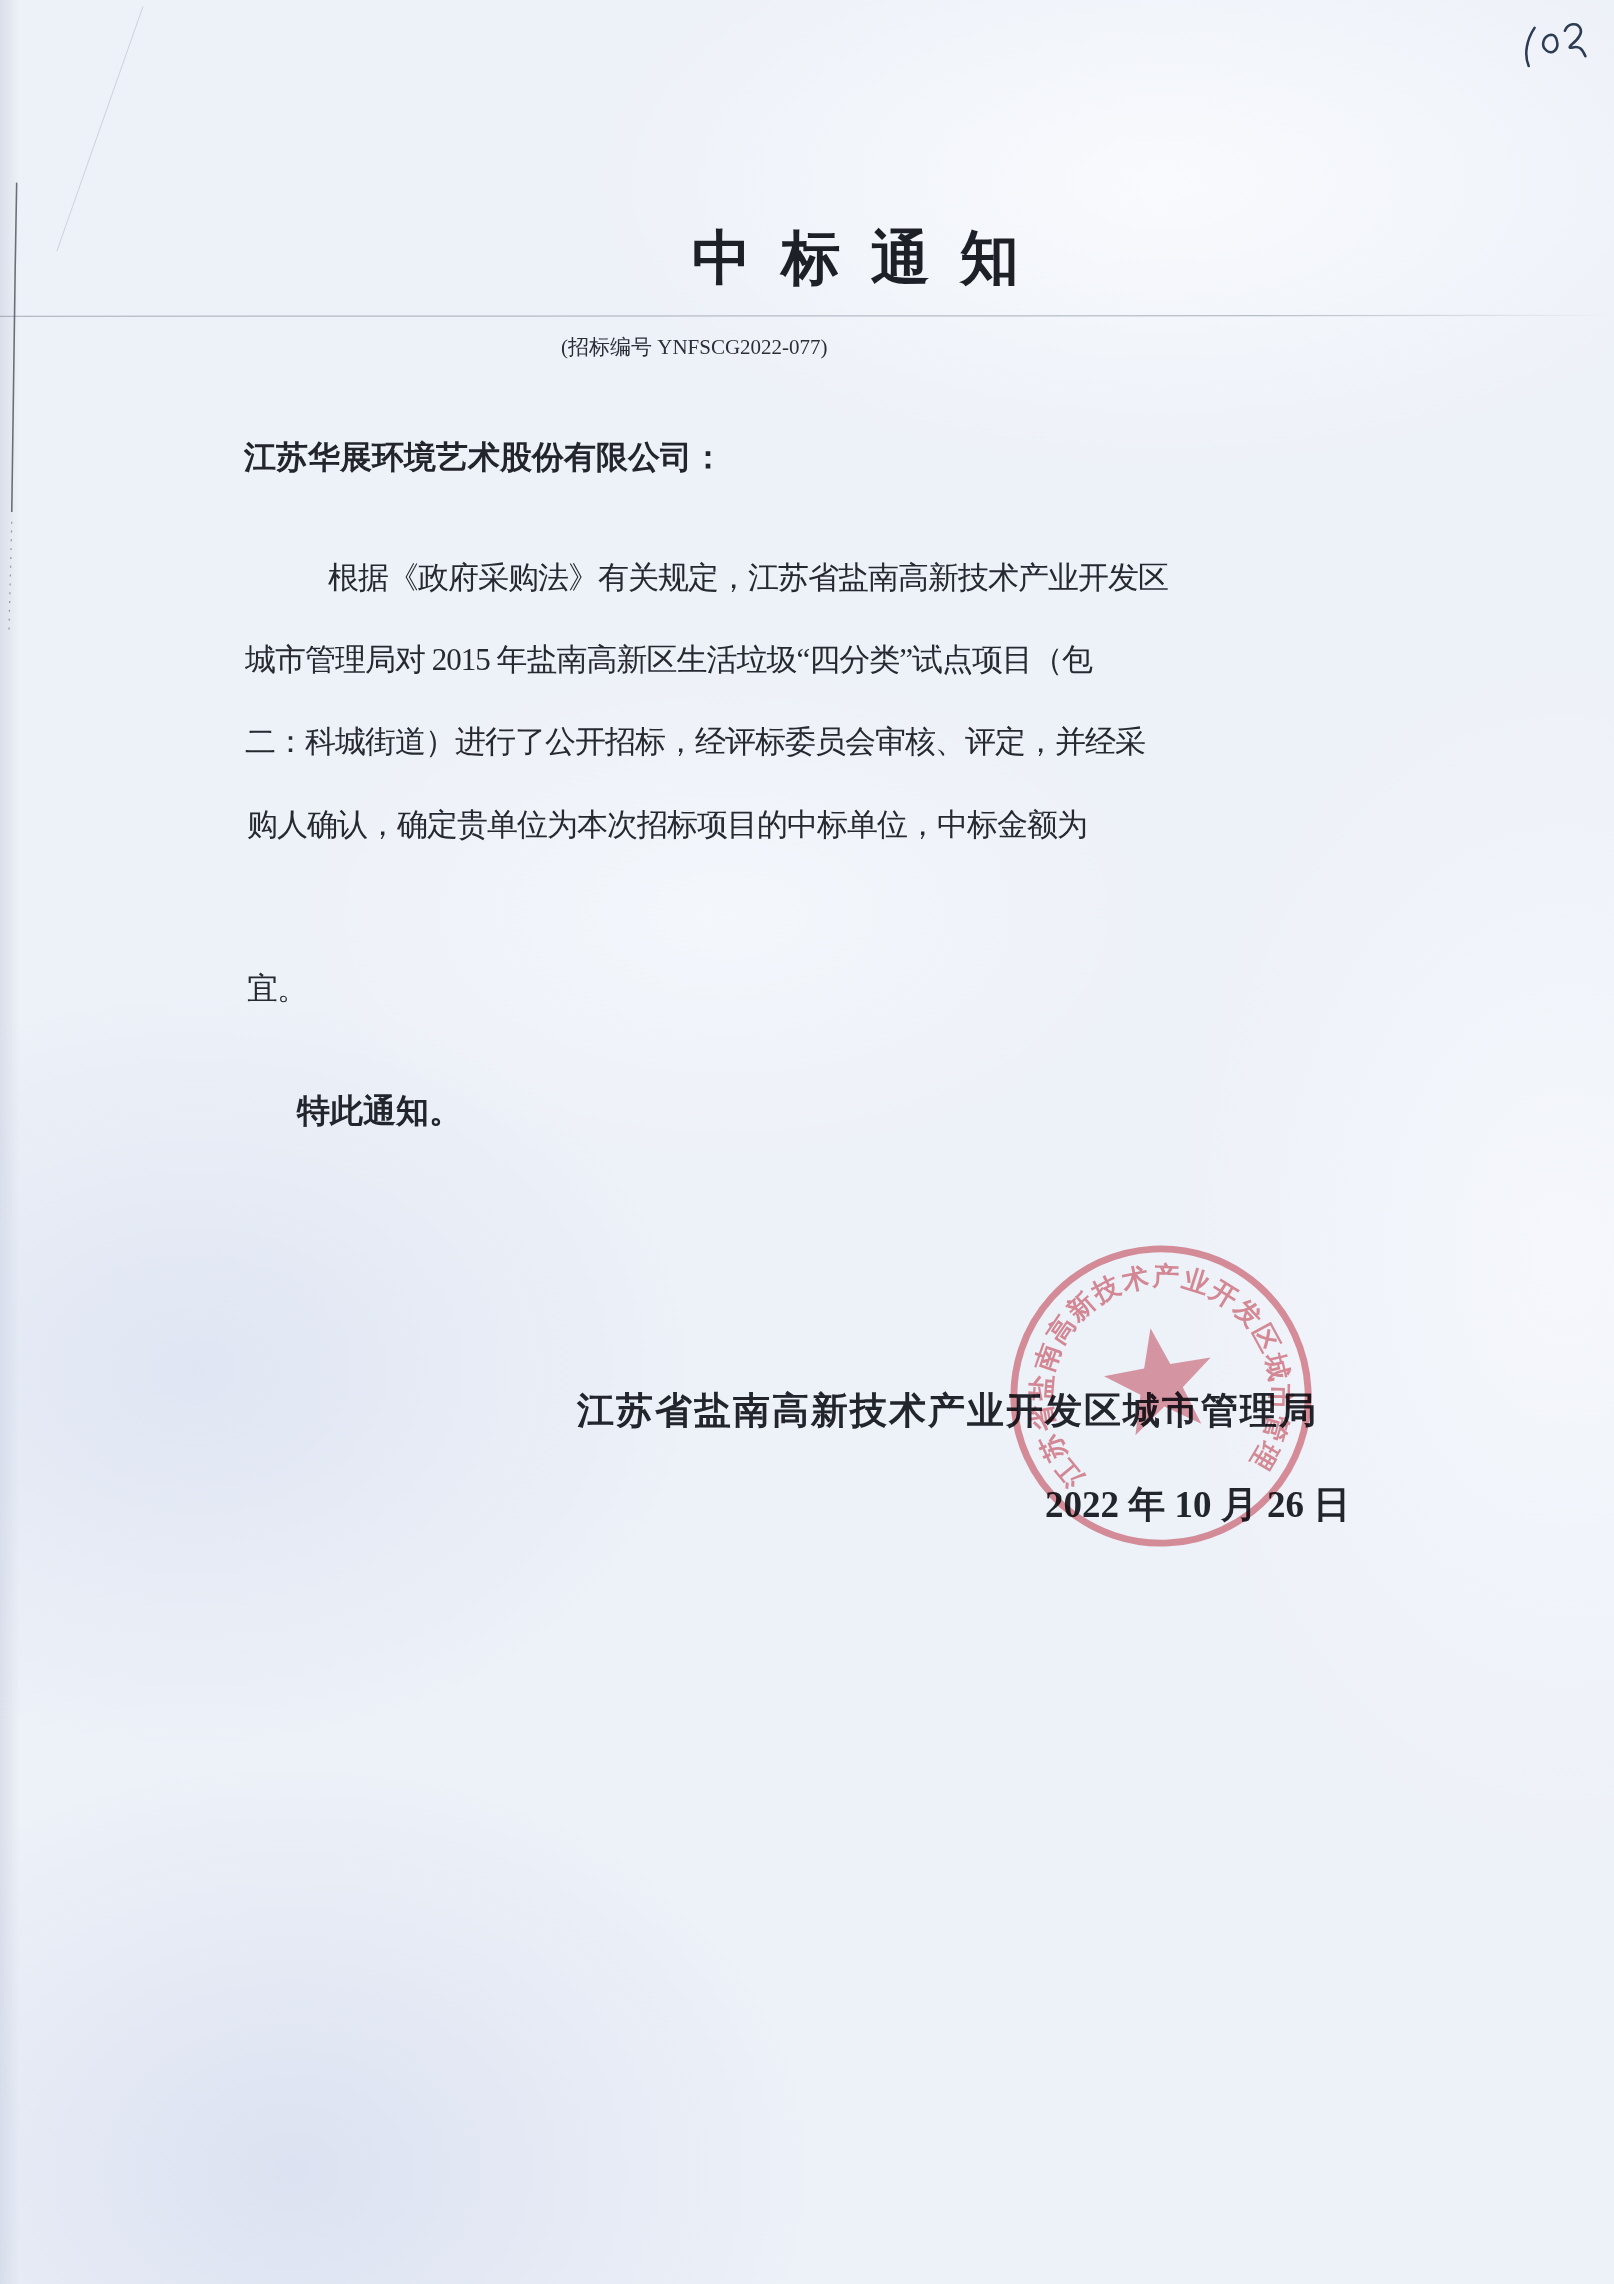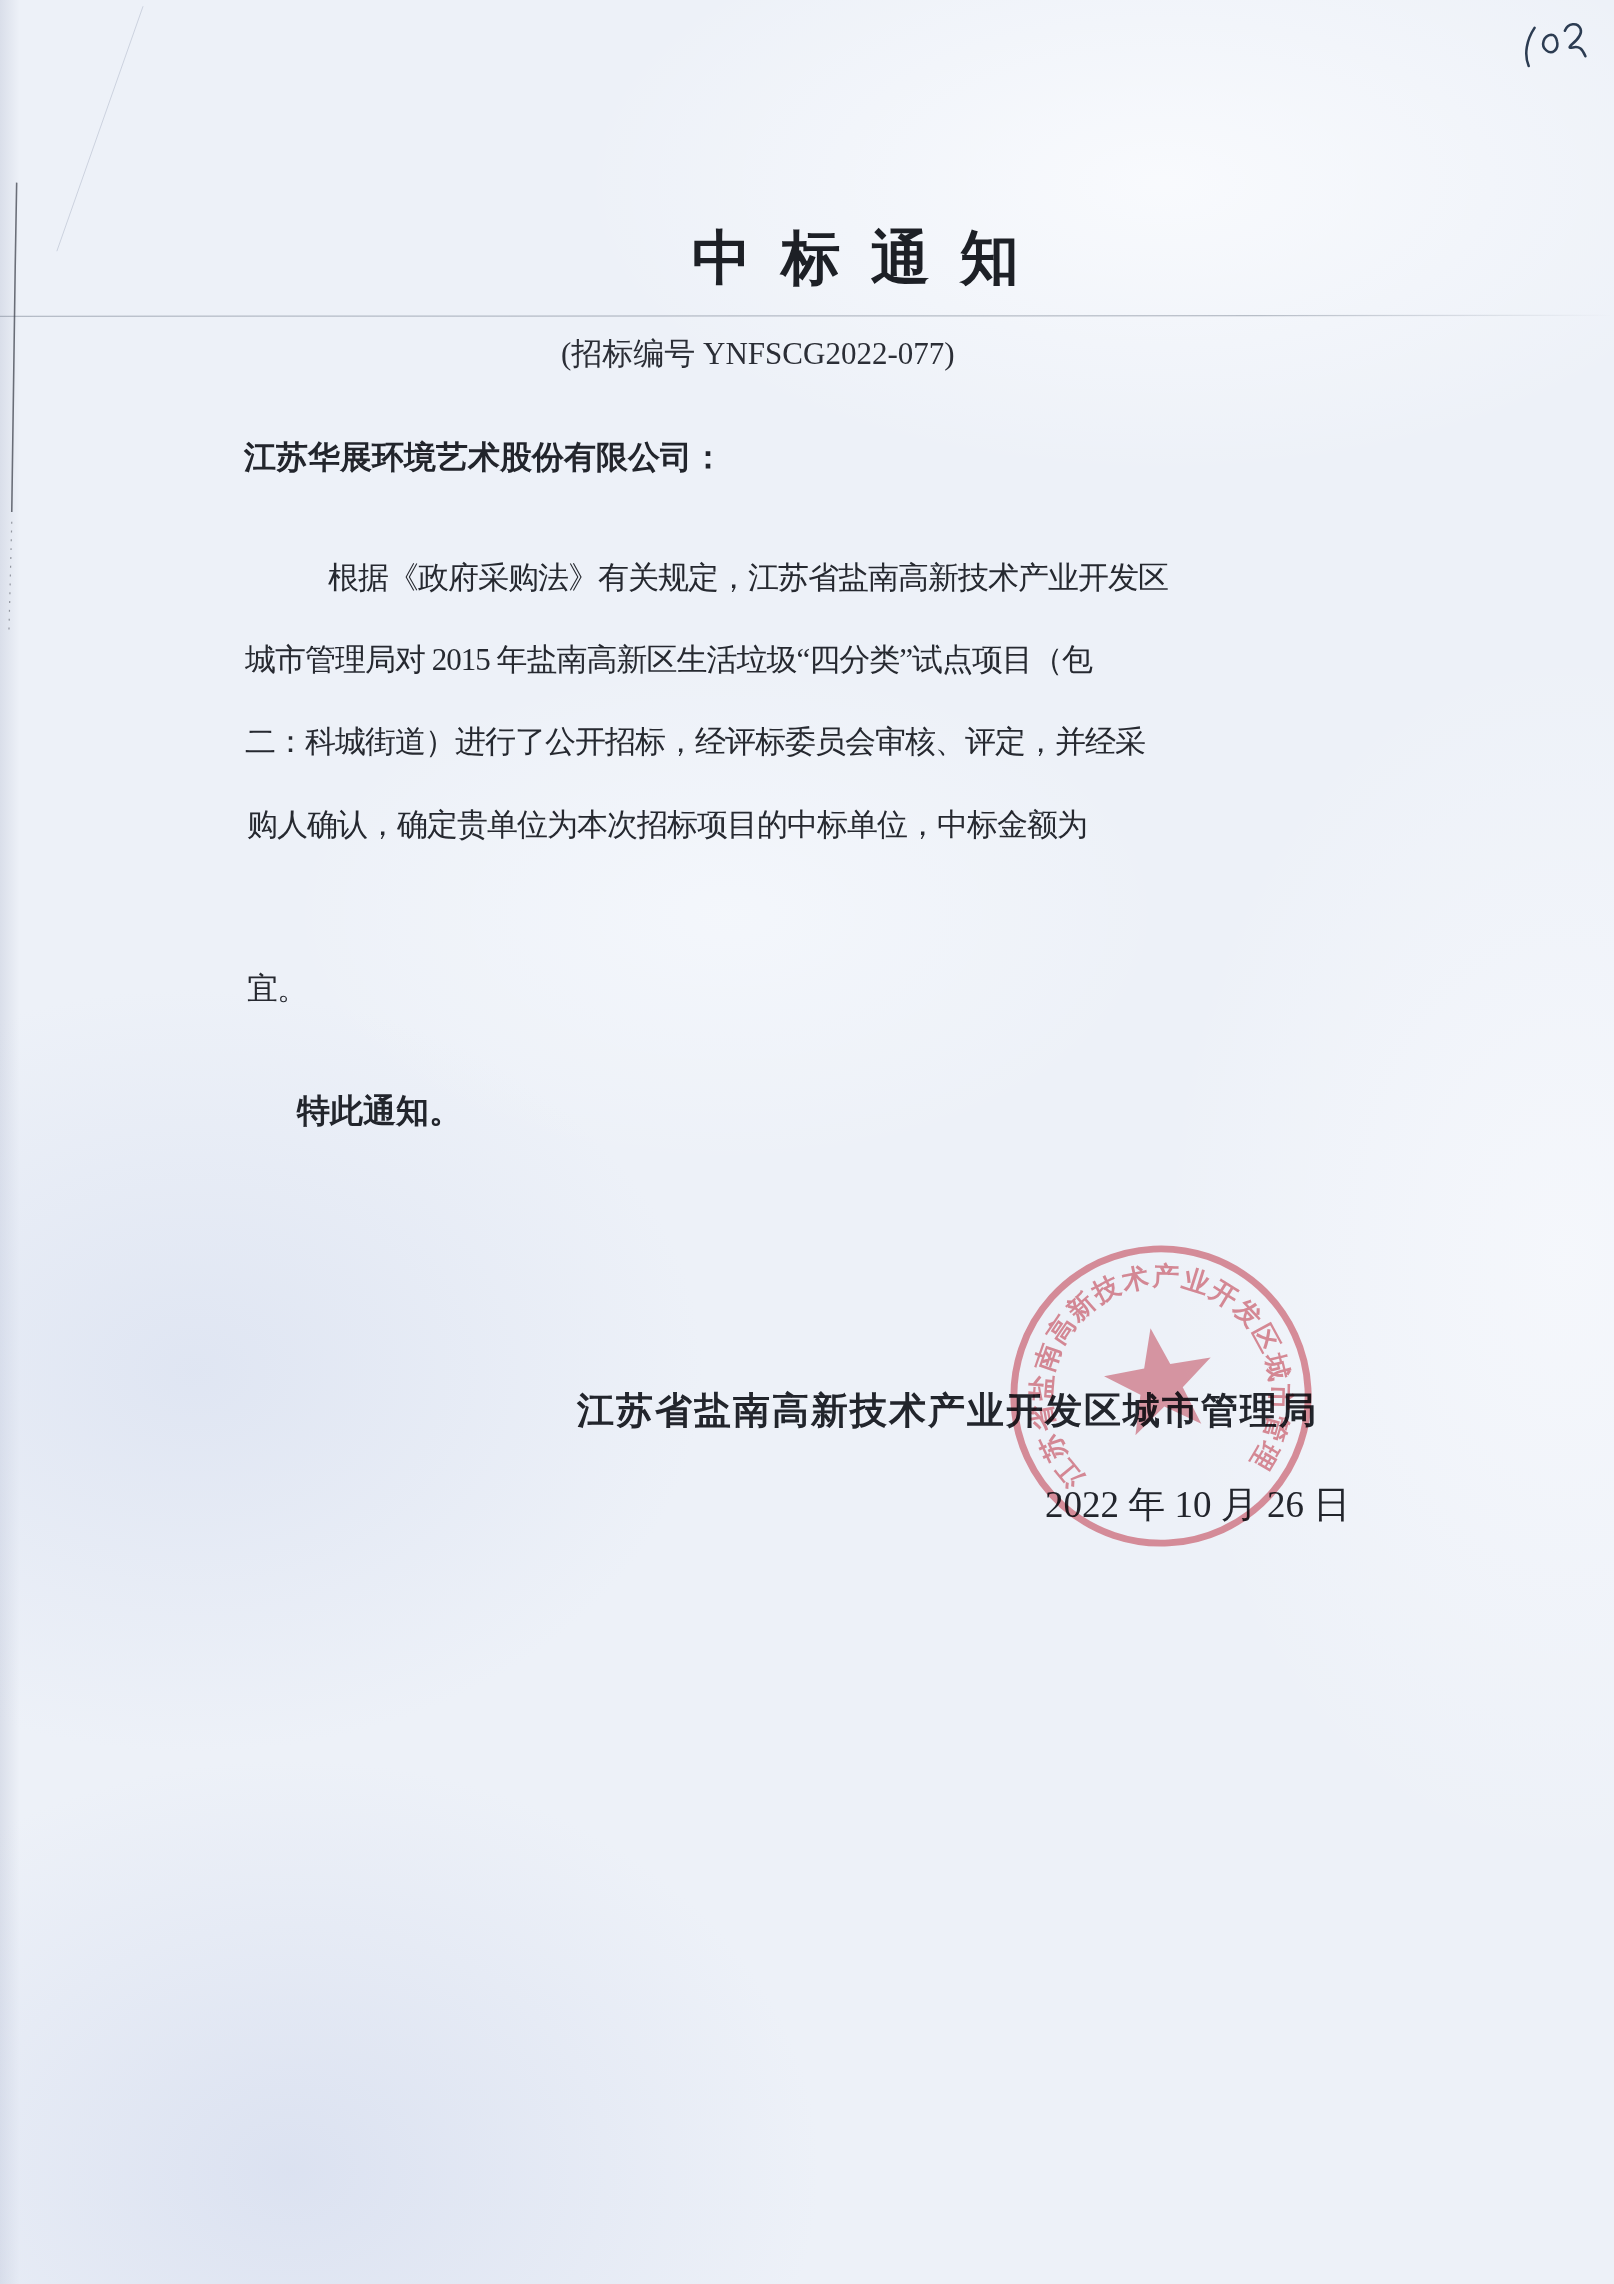--- a/index.html
+++ b/index.html
@@ -20,32 +20,32 @@
       linear-gradient(90deg, rgba(214,219,231,.85) 0px, rgba(214,219,231,0) 19.6px),
       linear-gradient(0deg,#edf1f8,#edf1f8);
   }
   .abs{position:absolute;white-space:nowrap;line-height:1.22;}
   .artifacts,.seal,.handwriting{position:absolute;pointer-events:none;}
   .artifacts{left:0;top:0;}
   .title{
     left:692px;top:223px;margin:0;
     font-size:59px;font-weight:600;letter-spacing:7.8px;color:#1d2026;
   }
-  .subtitle{left:561px;top:335px;font-size:31px;color:#2b2e36;}
+  .subtitle{left:561px;top:335px;font-size:21px;color:#2b2e36;}
   .addressee{left:244px;top:438px;font-size:32px;font-weight:700;color:#22252c;}
   .bodyline{font-size:31px;letter-spacing:-1px;color:#262930;}
   .l1{left:328px;top:559px;}
   .l2{left:245px;top:641px;}
   .l3{left:245px;top:723px;}
   .l4{left:247px;top:806px;}
   .l5{left:242px;top:888px;}
   .l6{left:247px;top:970px;}
   .closing{left:297px;top:1043px;font-size:33px;font-weight:600;color:#22252c;margin-top:48px;}
   .sig{left:577px;top:1388px;font-size:37px;font-weight:600;letter-spacing:2px;color:#22252c;}
-  .date{left:1045px;top:1482px;font-size:37px;font-weight:400;color:#22252c;}
+  .date{left:1045px;top:1482px;font-size:37px;font-weight:700;color:#22252c;}
   .seal{left:1007px;top:1242px;mix-blend-mode:multiply;opacity:.88;}
   .handwriting{left:1514px;top:13.7px;}
 </style>
 </head>
 <body>
 
 <div class="page">
 
   <svg class="artifacts" width="1614" height="2285" viewBox="0 0 1647 2331">
     <defs>

